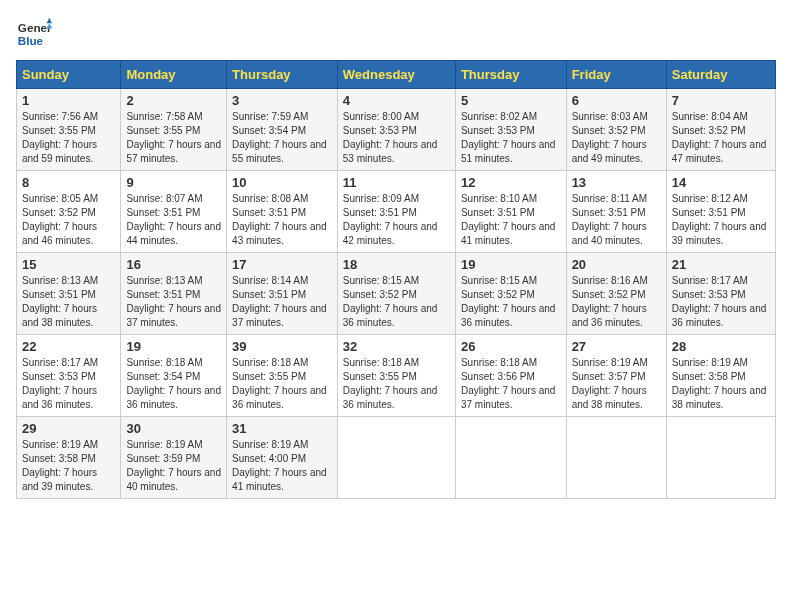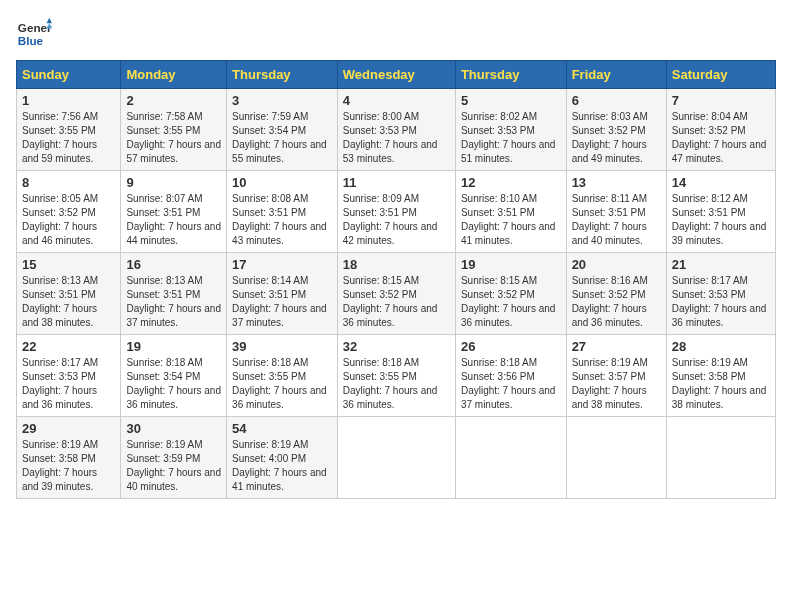--- a/index.html
+++ b/index.html
@@ -226,21 +226,21 @@
       <tr>
         <td>
           <span class="day-num">29</span>
           <div class="day-info">Sunrise: 8:19 AM<br>Sunset: 3:58 PM<br>Daylight: 7 hours and 39 minutes.</div>
         </td>
         <td>
           <span class="day-num">30</span>
           <div class="day-info">Sunrise: 8:19 AM<br>Sunset: 3:59 PM<br>Daylight: 7 hours and 40 minutes.</div>
         </td>
         <td>
-          <span class="day-num">54</span>
+          <span class="day-num">31</span>
           <div class="day-info">Sunrise: 8:19 AM<br>Sunset: 4:00 PM<br>Daylight: 7 hours and 41 minutes.</div>
         </td>
         <td class="empty-cell"></td>
         <td class="empty-cell"></td>
         <td class="empty-cell"></td>
         <td class="empty-cell"></td>
       </tr>
     </tbody>
 </table>
 

